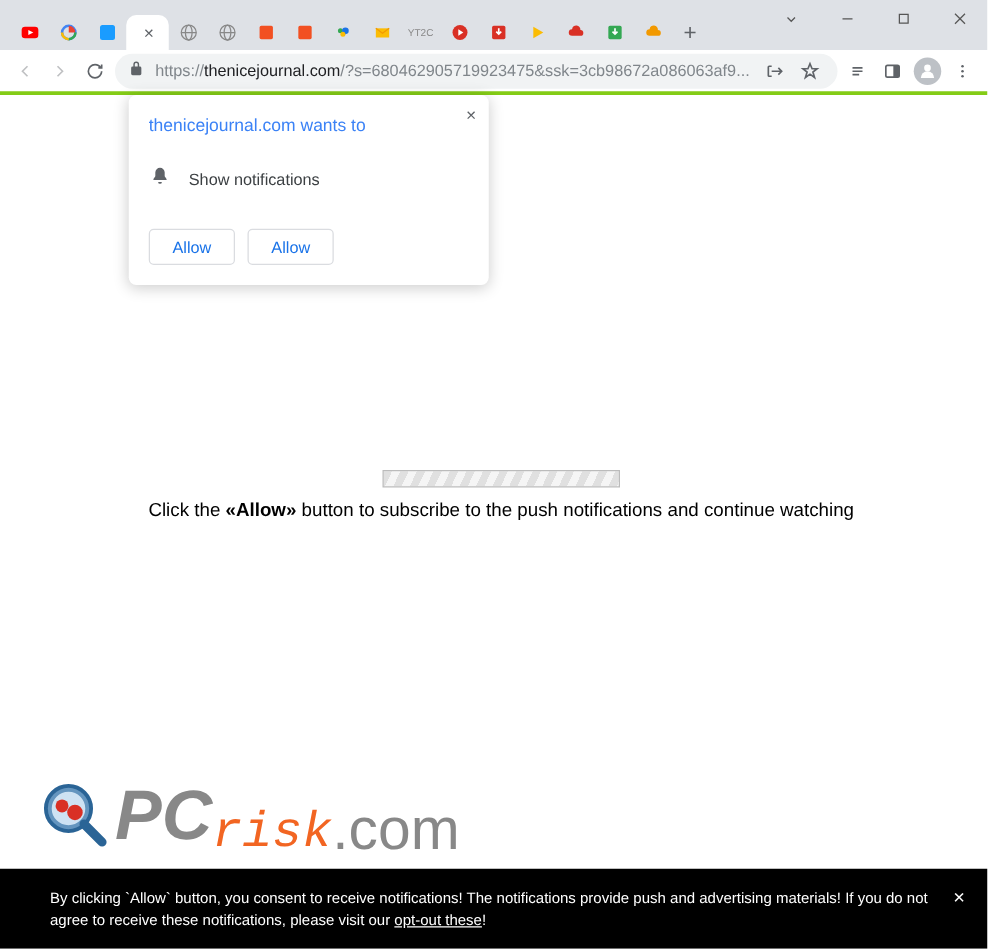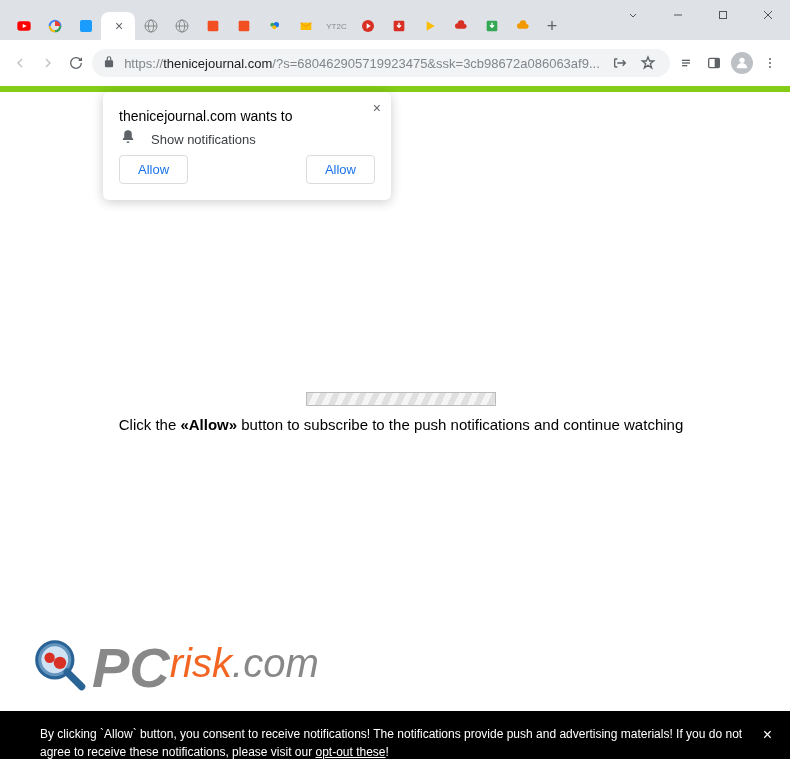--- a/index.html
+++ b/index.html
@@ -7,43 +7,43 @@
 .titlebar{height:40px;background:#dee1e6;display:flex;align-items:flex-end;padding:0 8px 0 8px;position:relative}
 .tabs{display:flex;align-items:flex-end;height:100%;gap:0;padding-top:6px}
 .tab{width:31px;height:28px;display:flex;align-items:center;justify-content:center;border-radius:8px 8px 0 0;cursor:pointer}
 .tab.active{background:#fff;width:34px;position:relative}
 .tab svg,.fav{width:16px;height:16px}
 .tab .close-x{font-size:14px;color:#5f6368;margin-left:2px}
 .newtab{width:28px;height:28px;display:flex;align-items:center;justify-content:center;color:#5f6368;font-size:18px;cursor:pointer}
 .window-controls{position:absolute;right:0;top:0;display:flex;height:30px}
 .wc{width:45px;display:flex;align-items:center;justify-content:center;cursor:pointer}
 .wc svg{width:10px;height:10px;stroke:#555;stroke-width:1;fill:none}
-.toolbar{height:52px;background:#fff;display:flex;align-items:center;padding:0 8px;gap:4px;border-bottom:6px solid #84cc16}
+.toolbar{height:36px;background:#fff;display:flex;align-items:center;padding:0 8px;gap:4px;border-bottom:3px solid #84cc16}
 .tbtn{width:28px;height:28px;display:flex;align-items:center;justify-content:center;border-radius:50%;cursor:pointer;color:#5f6368}
 .tbtn.disabled{opacity:0.4;cursor:default}
 .tbtn svg{width:16px;height:16px}
 .omnibox{flex:1;height:28px;background:#f1f3f4;border-radius:14px;display:flex;align-items:center;padding:0 10px;gap:8px;font-size:13px}
 .lock{color:#5f6368}
 .url{color:#202124;white-space:nowrap;overflow:hidden;text-overflow:ellipsis;flex:1}
 .url .gray{color:#80868b}
 .ricons{display:flex;gap:12px;padding:0 4px;align-items:center}
 .content{position:relative;height:683px;background:#fff}
 .prompt{position:absolute;left:103px;top:0;width:288px;background:#fff;border-radius:6px;box-shadow:0 2px 12px rgba(0,0,0,0.2);padding:16px;z-index:10}
 .prompt-close{position:absolute;right:10px;top:8px;font-size:14px;color:#5f6368;cursor:pointer}
-.prompt-title{font-size:14px;color:#000000;margin-bottom:4px}
-.prompt-row{display:flex;align-items:center;gap:14px;margin-bottom:5px}
+.prompt-title{font-size:14px;color:#3b82f6;margin-bottom:24px}
+.prompt-row{display:flex;align-items:center;gap:14px;margin-bottom:28px}
 .prompt-row .bell{color:#5f6368}
 .prompt-text{font-size:13px;color:#3c4043}
-.prompt-btns{display:flex;justify-content:space-between;gap:10px}
+.prompt-btns{display:flex;justify-content:flex-start;gap:10px}
 .pbtn{border:1px solid #dadce0;background:#fff;color:#1a73e8;font-size:13px;padding:6px 18px;border-radius:4px;cursor:pointer}
 .page-center{position:absolute;left:12px;right:0;top:300px;text-align:center}
 .loader{width:190px;height:14px;margin:0 auto 10px;border:1px solid #bbb;background:repeating-linear-gradient(115deg,#e0e0e0 0 6px,#f5f5f5 6px 12px)}
 .msg{font-size:15px;color:#000}
 .msg b{font-weight:bold}
-.logo{position:absolute;left:30px;bottom:75px;display:flex;align-items:flex-start}
+.logo{position:absolute;left:30px;bottom:75px;display:flex;align-items:flex-end}
 .consent{position:absolute;left:0;right:0;bottom:0;background:#000;color:#fff;font-size:12px;padding:14px 40px 14px 40px;line-height:1.5}
 .consent .cx{position:absolute;right:18px;top:12px;font-size:16px;cursor:pointer}
 .consent .opt{text-decoration:underline;cursor:pointer}
 .avatar{width:22px;height:22px;border-radius:50%;background:#bdc1c6;display:flex;align-items:center;justify-content:center}
 </style>
 </head>
 <body>
 
 <div class="titlebar">
   <div class="tabs">
@@ -252,21 +252,21 @@
 
   <div class="logo">
     <svg width="62" height="62" viewBox="0 0 60 60">
       <circle cx="24" cy="24" r="16" fill="none" stroke="#2a6496" stroke-width="6"></circle>
       <circle cx="24" cy="24" r="16" fill="#9ec5e8" opacity="0.5"></circle>
       <circle cx="19" cy="22" r="5" fill="#d93025"></circle>
       <circle cx="29" cy="27" r="6" fill="#d93025"></circle>
       <line x1="36" y1="36" x2="50" y2="50" stroke="#2a6496" stroke-width="7" stroke-linecap="round"></line>
     </svg>
     <span style="font-size:56px;font-weight:bold;font-style:italic;color:#888;font-family:Arial">PC</span>
-      <span style="font-size:40px;font-style:italic;color:#f26522;font-family:Liberation Sans, sans-serif;position:relative;top:6px">risk</span>
-      <span style="font-size:40px;font-style:italic;color:#888;font-family:Arial;position:relative;top:6px">.com</span>
+      <span style="font-size:40px;font-style:italic;color:#f26522;font-family:Liberation Mono, monospace;position:relative;top:6px">risk</span>
+      <span style="font-size:47px;color:#888;font-family:Arial;position:relative;top:6px">.com</span>
   </div>
 
   <div class="consent">
     <span class="cx">×</span>
     <span>By clicking `Allow` button, you consent to receive notifications! The notifications provide push and advertising materials! If you do not agree to receive these notifications, please visit our </span><span class="opt">opt-out these</span><span>!</span>
   </div>
 </div>
 
 </body></html>

